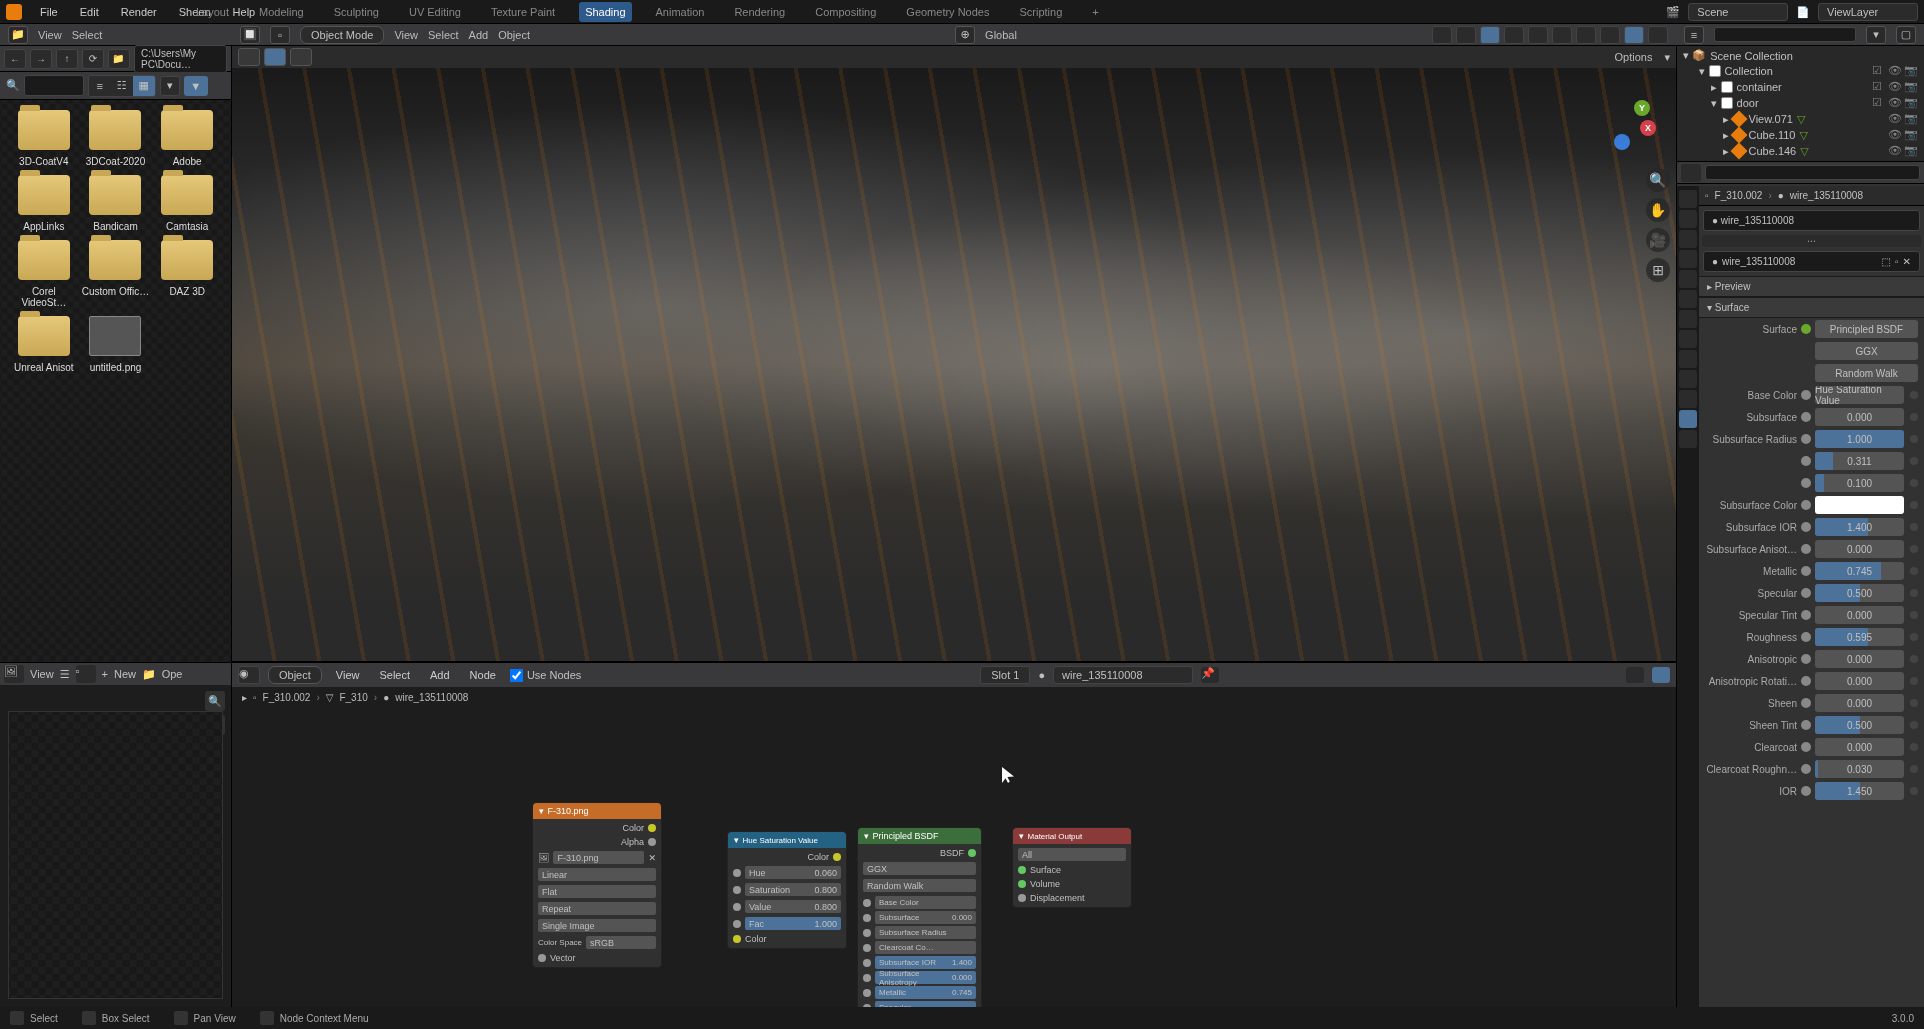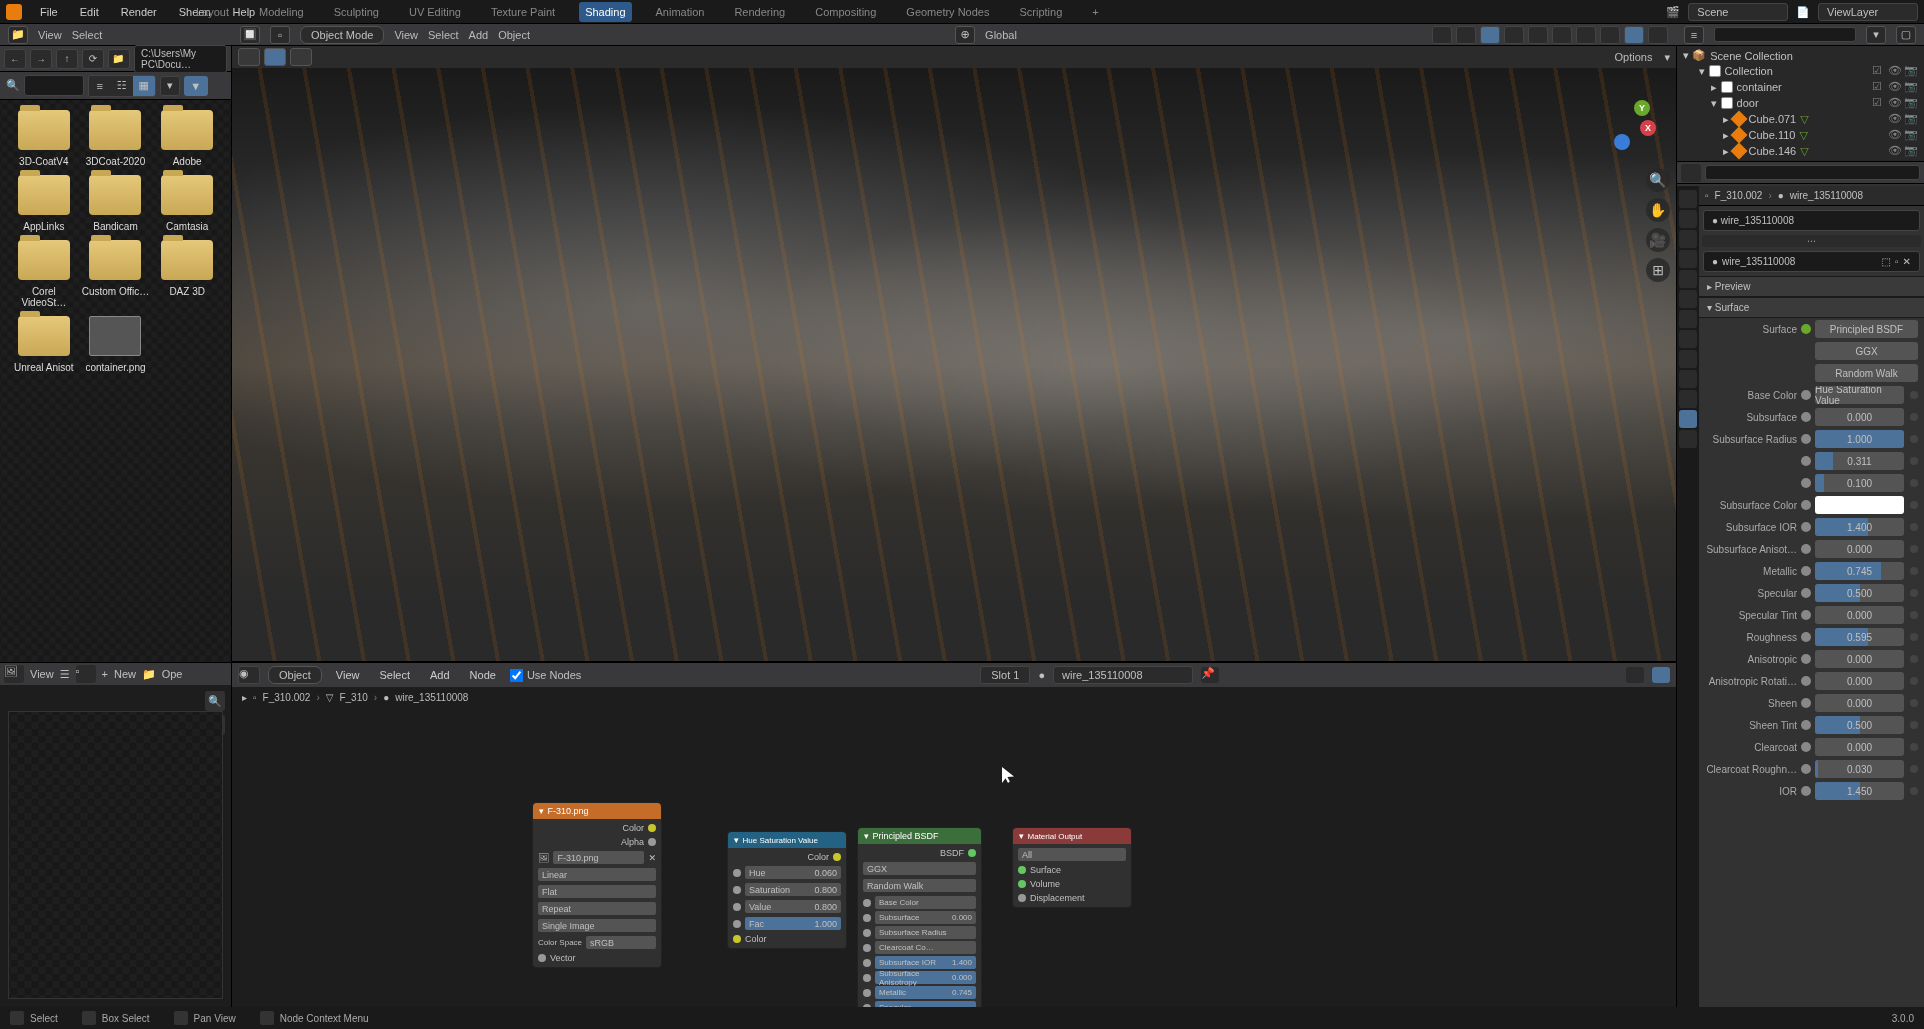--- a/index.html
+++ b/index.html
@@ -259,21 +259,21 @@
       <div class="fb-item">
           <div class="fb-folder"></div>
           <span class="fb-label">DAZ 3D</span>
         </div>
       <div class="fb-item">
           <div class="fb-folder"></div>
           <span class="fb-label">Unreal Anisot</span>
         </div>
       <div class="fb-item">
           <div class="fb-thumb"></div>
-          <span class="fb-label">container.png</span>
+          <span class="fb-label">untitled.png</span>
         </div>
     </div>
   </div>
 
   <div class="viewport-area">
     <div class="vp-header">
       <div class="vb"></div>
       <div class="vb" style="background:#4d7299"></div>
       <div class="vb"></div>
       <span class="options-btn">Options</span>
@@ -333,21 +333,21 @@
             <div class="out-toggles">
               <span class="out-t">☑</span>
               <span class="out-t">👁</span>
               <span class="out-t">📷</span>
             </div>
           </div>
         <div class="out-row">
             <span class="ind" style="width:36px"></span>
             <span>▸</span>
             <span class="out-icon"></span>
-            <span>Cube.071</span>
+            <span>View.071</span>
             <span style="color:#6aa82c">▽</span>
             <div class="out-toggles">
               <span class="out-t">👁</span>
               <span class="out-t">📷</span>
             </div>
           </div>
         <div class="out-row">
             <span class="ind" style="width:36px"></span>
             <span>▸</span>
             <span class="out-icon"></span>

